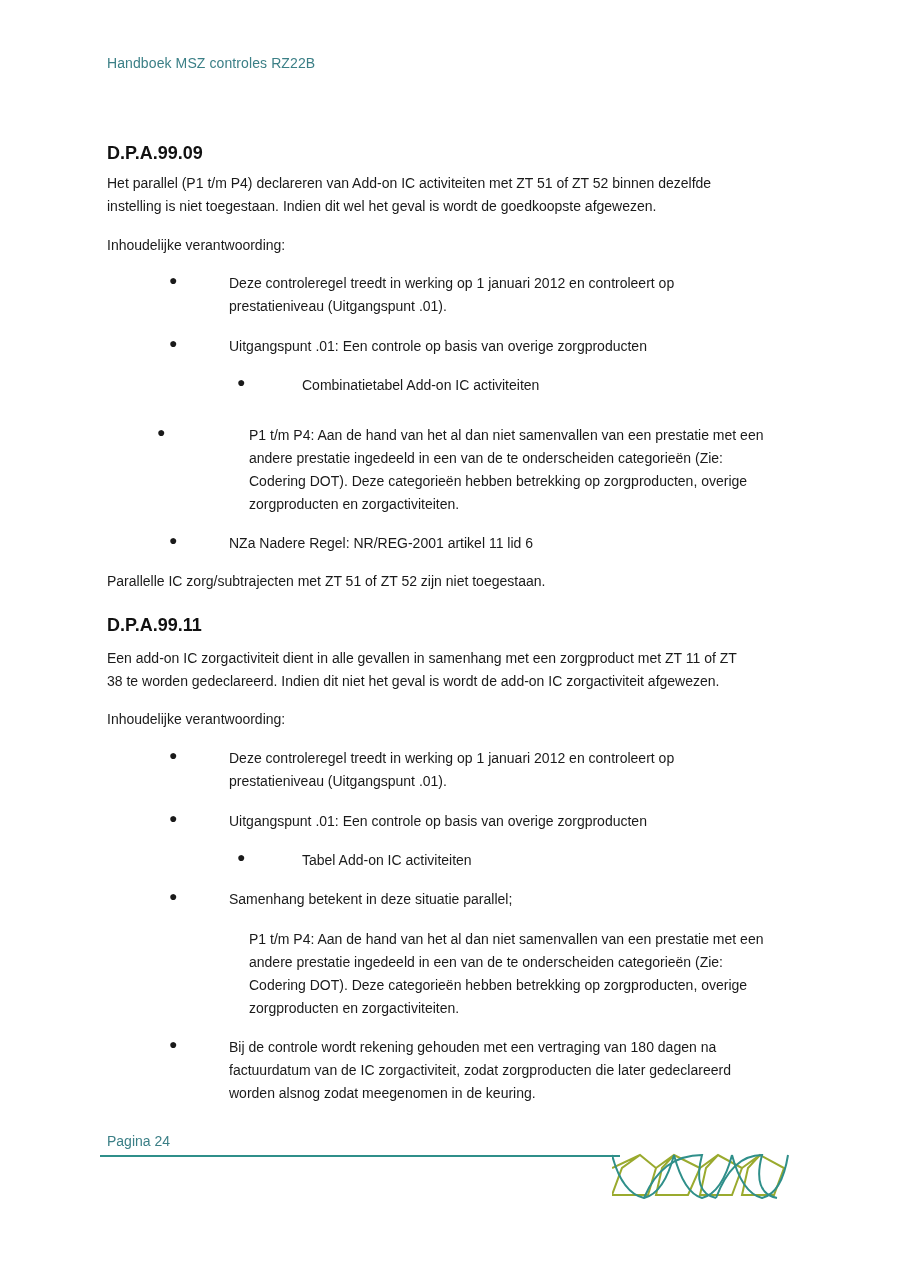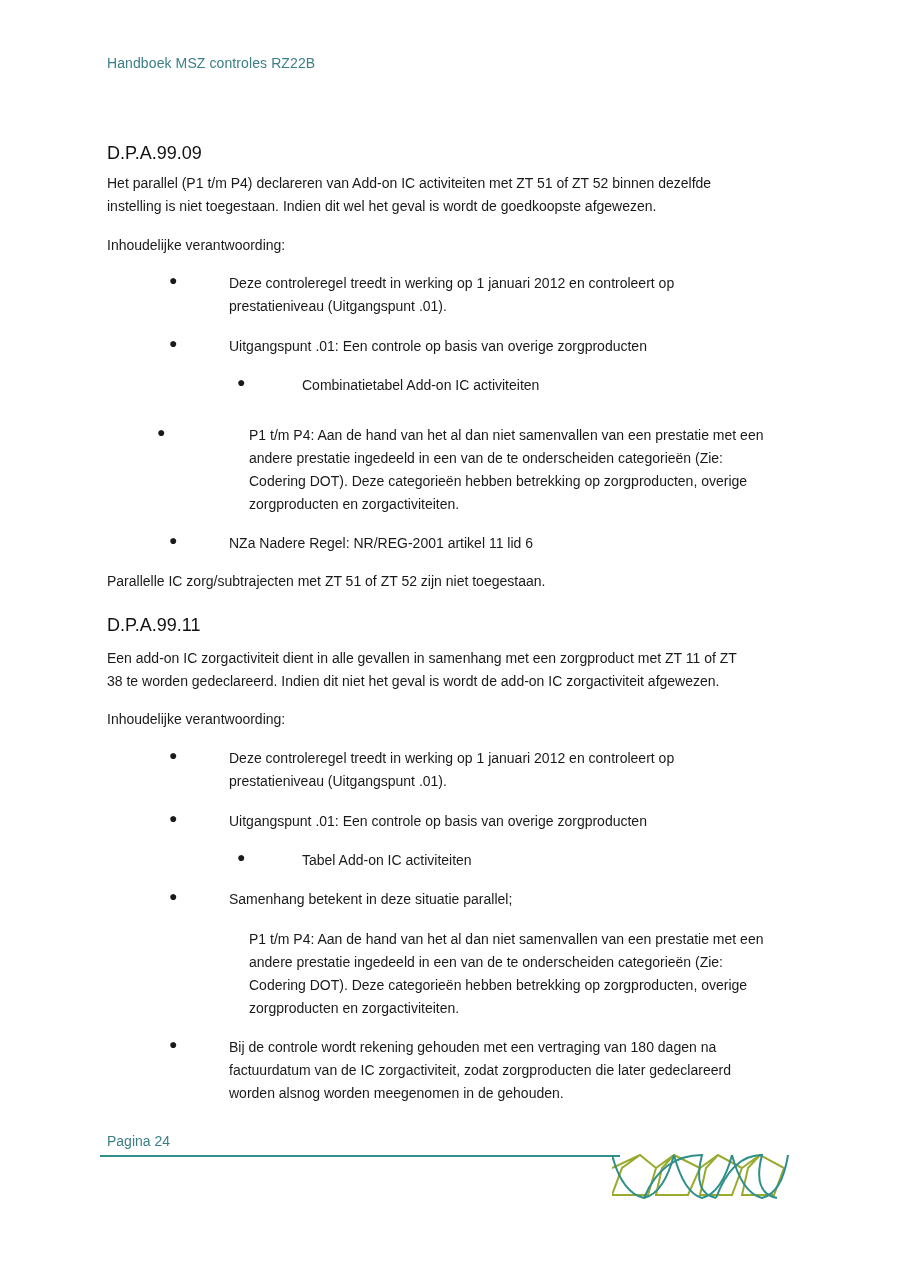--- a/index.html
+++ b/index.html
@@ -1,20 +1,20 @@
 <!DOCTYPE html>
 <html><head>
 <meta charset="utf-8">
 <style>
   html, body { margin:0; padding:0; background:#ffffff; }
   body { width:900px; height:1273px; position:relative; overflow:hidden;
          font-family:"Liberation Sans", sans-serif; color:#1a1a1a; }
   .header { position:absolute; left:107px; top:55px; font-size:14px; color:#3b7f86; letter-spacing:0.1px; }
   .content { position:absolute; left:107px; top:0; width:700px; }
-  .h { position:absolute; left:0; font-weight:normal; font-size:18px; color:#111; }
+  .h { position:absolute; left:0; font-weight:bold; font-size:18px; color:#111; }
   .p { position:absolute; left:0; font-size:14px; line-height:23px; width:700px; }
   .li { position:absolute; font-size:14px; line-height:23px;margin-left:35px; }
   .bullet { position:absolute; font-size:14px; }
   .footer-text { position:absolute; left:107px; top:1133px; font-size:14px; color:#3b7f86; }
   .footer-line { position:absolute; left:100px; top:1155px; width:520px; height:2px; background:#2f8f8a; }
   .logo { position:absolute; left:612px; top:1153px; }
 </style>
 </head>
 <body>
 
@@ -80,21 +80,21 @@
     <div>P1 t/m P4: Aan de hand van het al dan niet samenvallen van een prestatie met een</div>
     <div>andere prestatie ingedeeld in een van de te onderscheiden categorieën (Zie:</div>
     <div>Codering DOT). Deze categorieën hebben betrekking op zorgproducten, overige</div>
     <div>zorgproducten en zorgactiviteiten.</div>
   </div>
 
   <span class="bullet" style="left:62px;top:1036px">●</span>
   <div class="li" style="left:87px;top:1036px">
     <div>Bij de controle wordt rekening gehouden met een vertraging van 180 dagen na</div>
     <div>factuurdatum van de IC zorgactiviteit, zodat zorgproducten die later gedeclareerd</div>
-    <div>worden alsnog worden meegenomen in de gehouden.</div>
+    <div>worden alsnog zodat meegenomen in de keuring.</div>
   </div>
 </div>
 
 <div class="footer-text">Pagina 24</div>
 <div class="footer-line"></div>
 
 <svg class="logo" width="180" height="50" viewBox="0 0 180 50">
   <g fill="none" stroke-width="2">
     <g stroke="#9aaa2e">
       <polyline points="0,15 28,2 44,15 36,42 0,42 10,15 28,2"></polyline>

